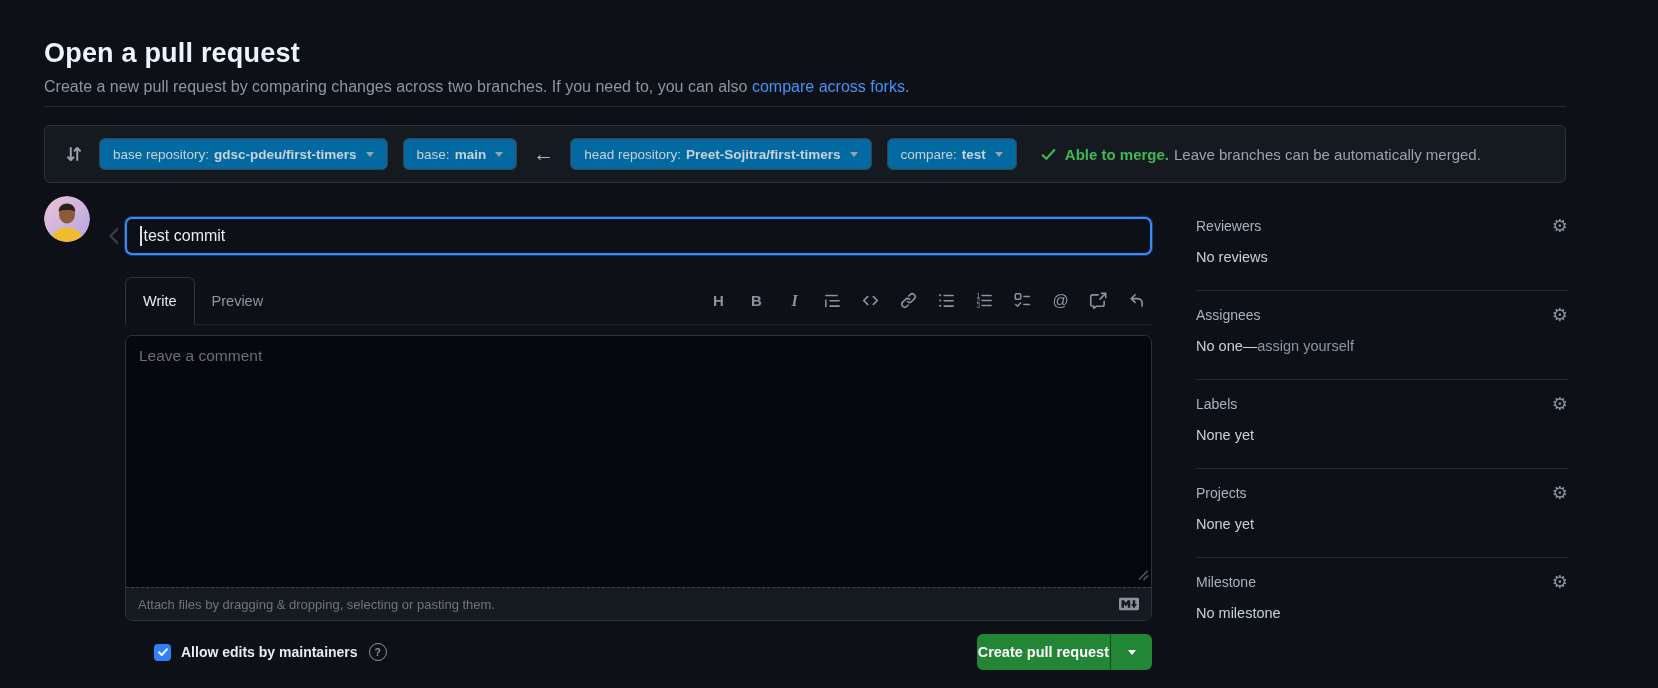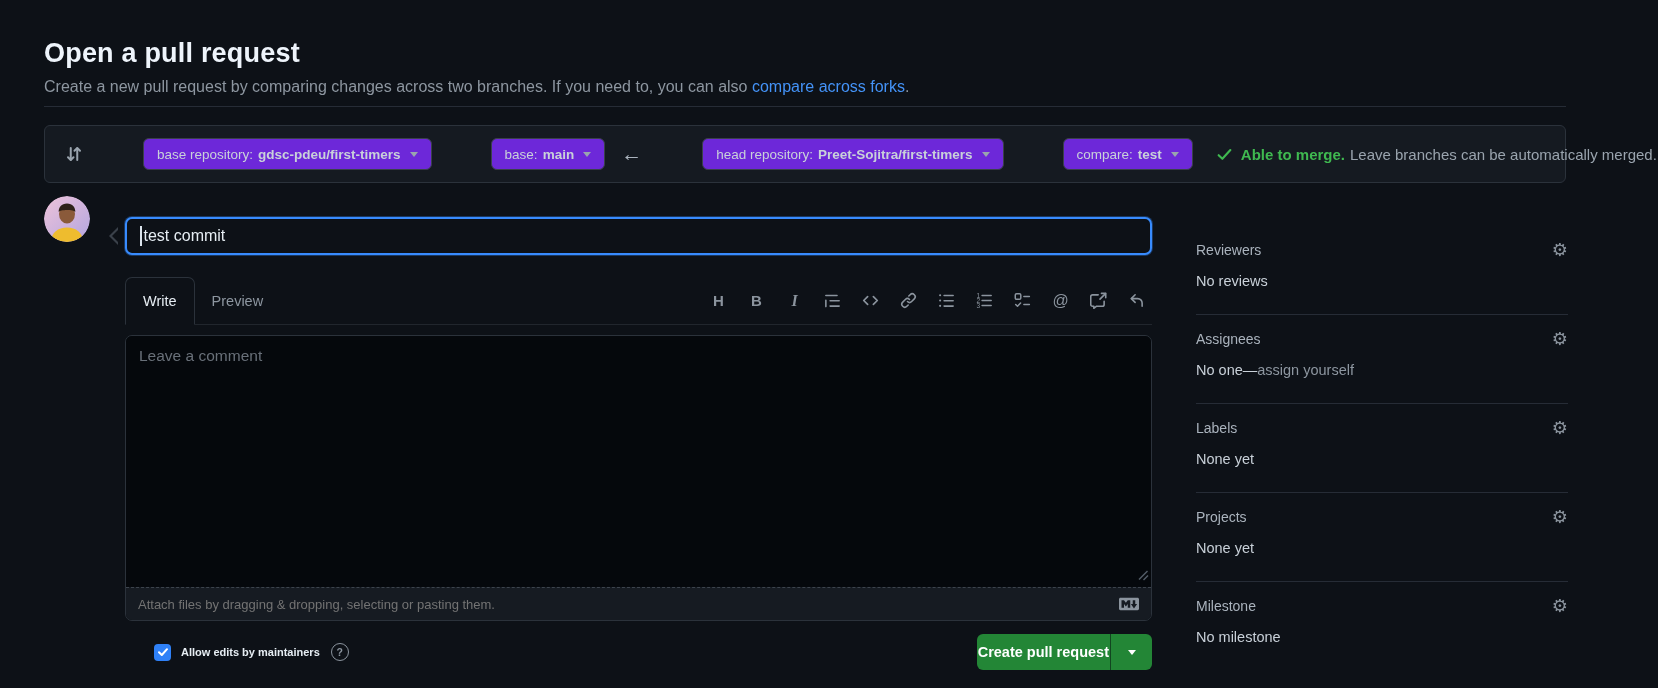--- a/index.html
+++ b/index.html
@@ -12,22 +12,22 @@
   .page-subtitle{font-size:16px;color:#8d96a0;}
   .page-subtitle a{color:#4493f8;text-decoration:none;}
   .top-divider{position:absolute;left:44px;top:106px;width:1522px;border-top:1px solid #262c36;}
 
   
   .branch-bar{position:absolute;left:44px;top:125px;width:1522px;height:58px;box-sizing:border-box;
               background:#151a21;border:1px solid #2b323b;border-radius:6px;
               display:flex;align-items:center;padding:0 19px;gap:15px;}
   .compare-icon{display:flex;flex:none;}
   .pill{flex:none;display:inline-flex;align-items:center;height:32px;padding:0 13px;box-sizing:border-box;
-        background:#6d28d9;border:1px solid #3a414a;border-radius:6px;font-size:13.5px;color:#c9d1d9;cursor:pointer;
-        font-family:inherit;margin-left:44px;}
+        background:#0369a1;border:1px solid #3a414a;border-radius:6px;font-size:13.5px;color:#c9d1d9;cursor:pointer;
+        font-family:inherit;}
   .pill-value{font-weight:600;margin-left:5px;}
   .caret-down{width:0;height:0;border-left:4px solid transparent;border-right:4px solid transparent;
               border-top:5px solid #9aa4ae;margin-left:9px;}
   .bar-arrow{font-size:21px;color:#aab3bd;margin:0 1px;flex:none;}
   .merge-status{display:flex;align-items:center;margin-left:8px;font-size:15px;white-space:nowrap;}
   .status-strong{color:#3fb950;font-weight:700;margin-left:8px;}
   .status-rest{color:#9aa4ae;margin-left:5px;}
 
   
   .avatar{position:absolute;left:44px;top:196px;width:46px;height:46px;border-radius:50%;overflow:hidden;}
@@ -62,33 +62,33 @@
                 font-size:15.5px;color:#697079;cursor:text;}
   .resize-grip{position:absolute;right:2px;bottom:2px;cursor:nwse-resize;}
   .attach-bar{height:33px;box-sizing:border-box;border-top:1px dashed #3d444d;background:#161b22;
               display:flex;align-items:center;padding:0 12px;font-size:13px;color:#737373;cursor:pointer;}
   .md-icon{margin-left:auto;display:flex;}
 
   .form-footer{margin-top:13px;display:flex;align-items:center;}
   .allow-edits{display:flex;align-items:center;margin-left:29px;}
   .checkbox{width:17px;height:17px;background:#2f81f7;border-radius:4px;display:flex;align-items:center;
             justify-content:center;cursor:pointer;flex:none;}
-  .allow-label{margin-left:10px;font-size:11px;font-weight:600;color:#e6edf3;}
+  .allow-label{margin-left:10px;font-size:14px;font-weight:600;color:#e6edf3;}
   .q-icon{margin-left:11px;width:16px;height:16px;border:1.5px solid #8b949e;border-radius:50%;color:#8b949e;
           font-size:10.5px;font-weight:700;display:flex;align-items:center;justify-content:center;cursor:pointer;}
   .split-btn{margin-left:auto;display:flex;height:36px;}
   .btn-main{background:#238636;color:#fff;font-size:14.5px;font-weight:600;border:none;
             border-radius:6px 0 0 6px;padding:0 1px;cursor:pointer;font-family:inherit;}
   .btn-drop{background:#238636;width:42px;border:none;border-left:1px solid rgba(1,4,9,.5);
             border-radius:0 6px 6px 0;display:flex;align-items:center;justify-content:center;cursor:pointer;}
   .caret-white{width:0;height:0;border-left:4px solid transparent;border-right:4px solid transparent;
                border-top:5px solid #fff;}
 
   
-  .sidebar{position:absolute;left:1196px;top:226px;width:372px;}
+  .sidebar{position:absolute;left:1196px;top:202px;width:372px;}
   .sb-section{padding:15px 0 25px;border-bottom:1px solid #262c36;}
   .sb-section.last{border-bottom:none;}
   .sb-head{display:flex;align-items:center;justify-content:space-between;}
   .sb-label{font-size:14px;color:#aab3bd;}
   .gear{color:#8b949e;font-size:18px;line-height:1;cursor:pointer;}
   .sb-value{margin-top:14px;font-size:14.5px;color:#c9d1d9;}
   .sb-link{color:#8d96a0;cursor:pointer;}
 </style>
 </head>
 <body>

